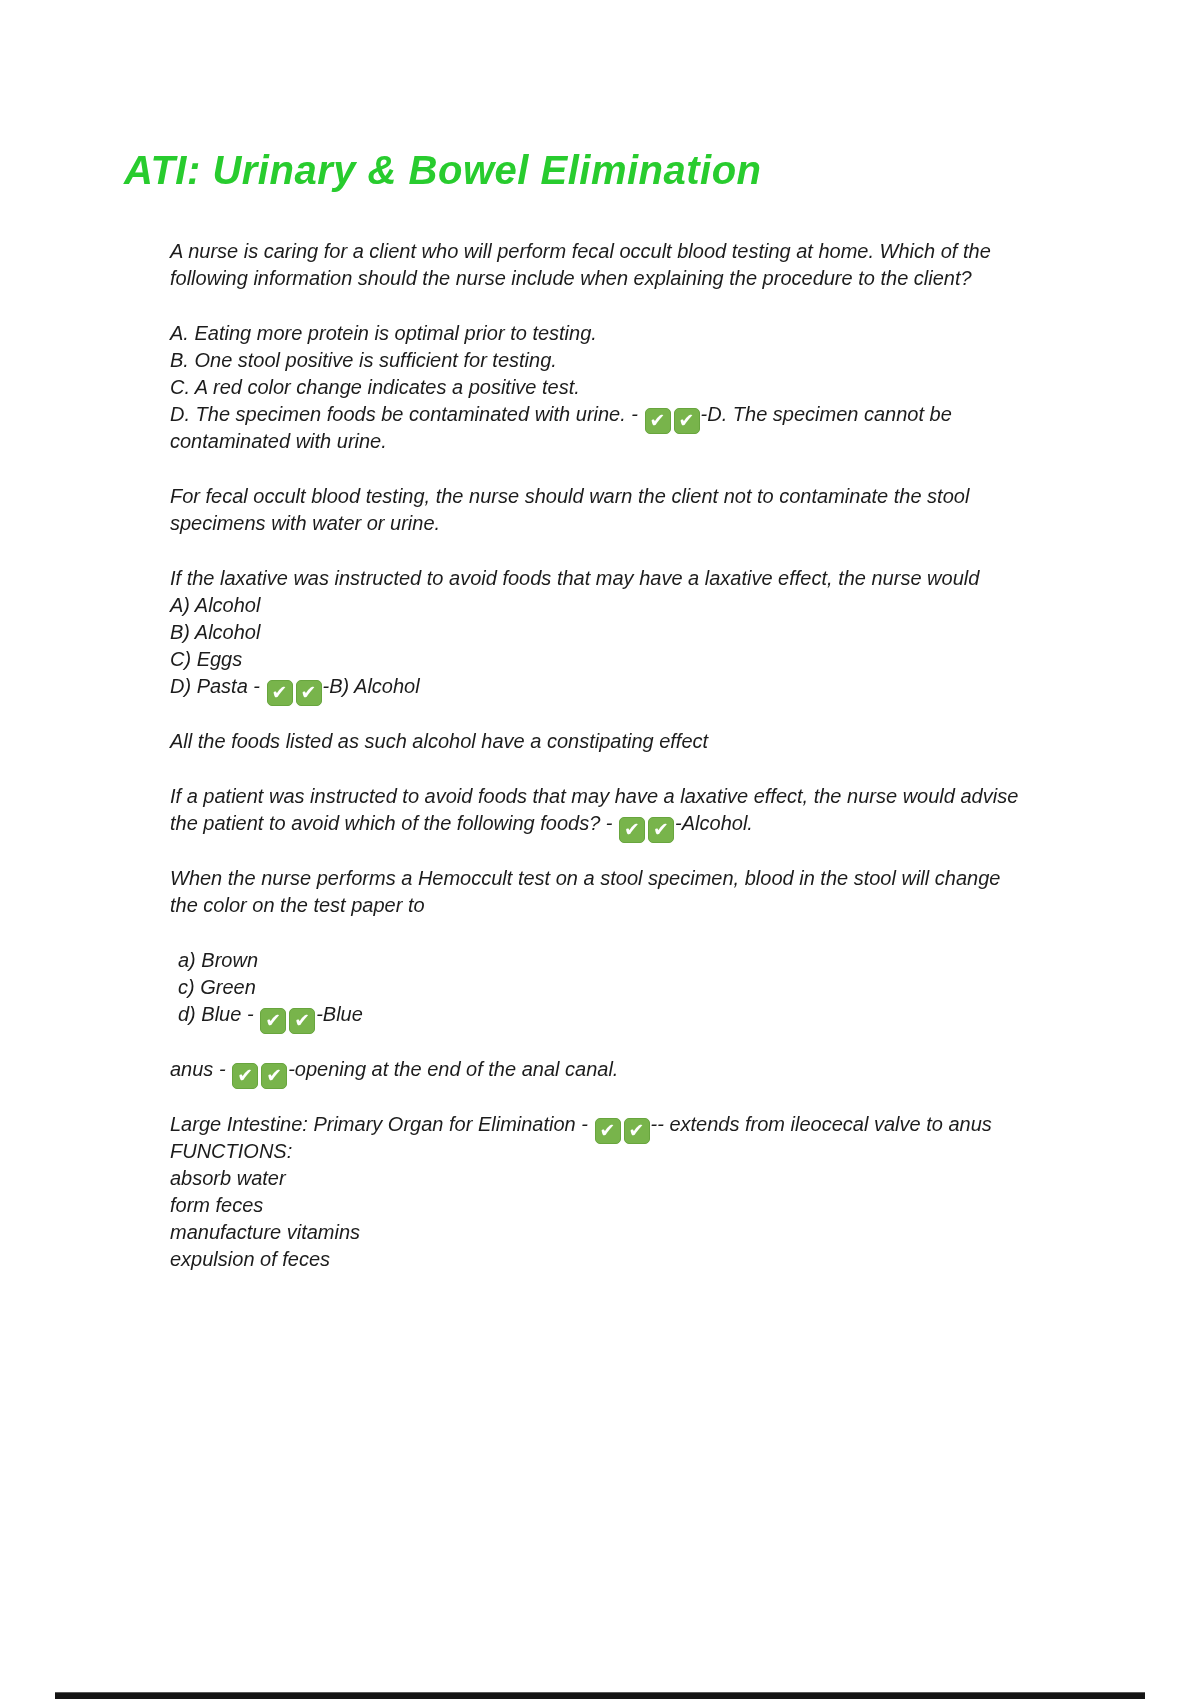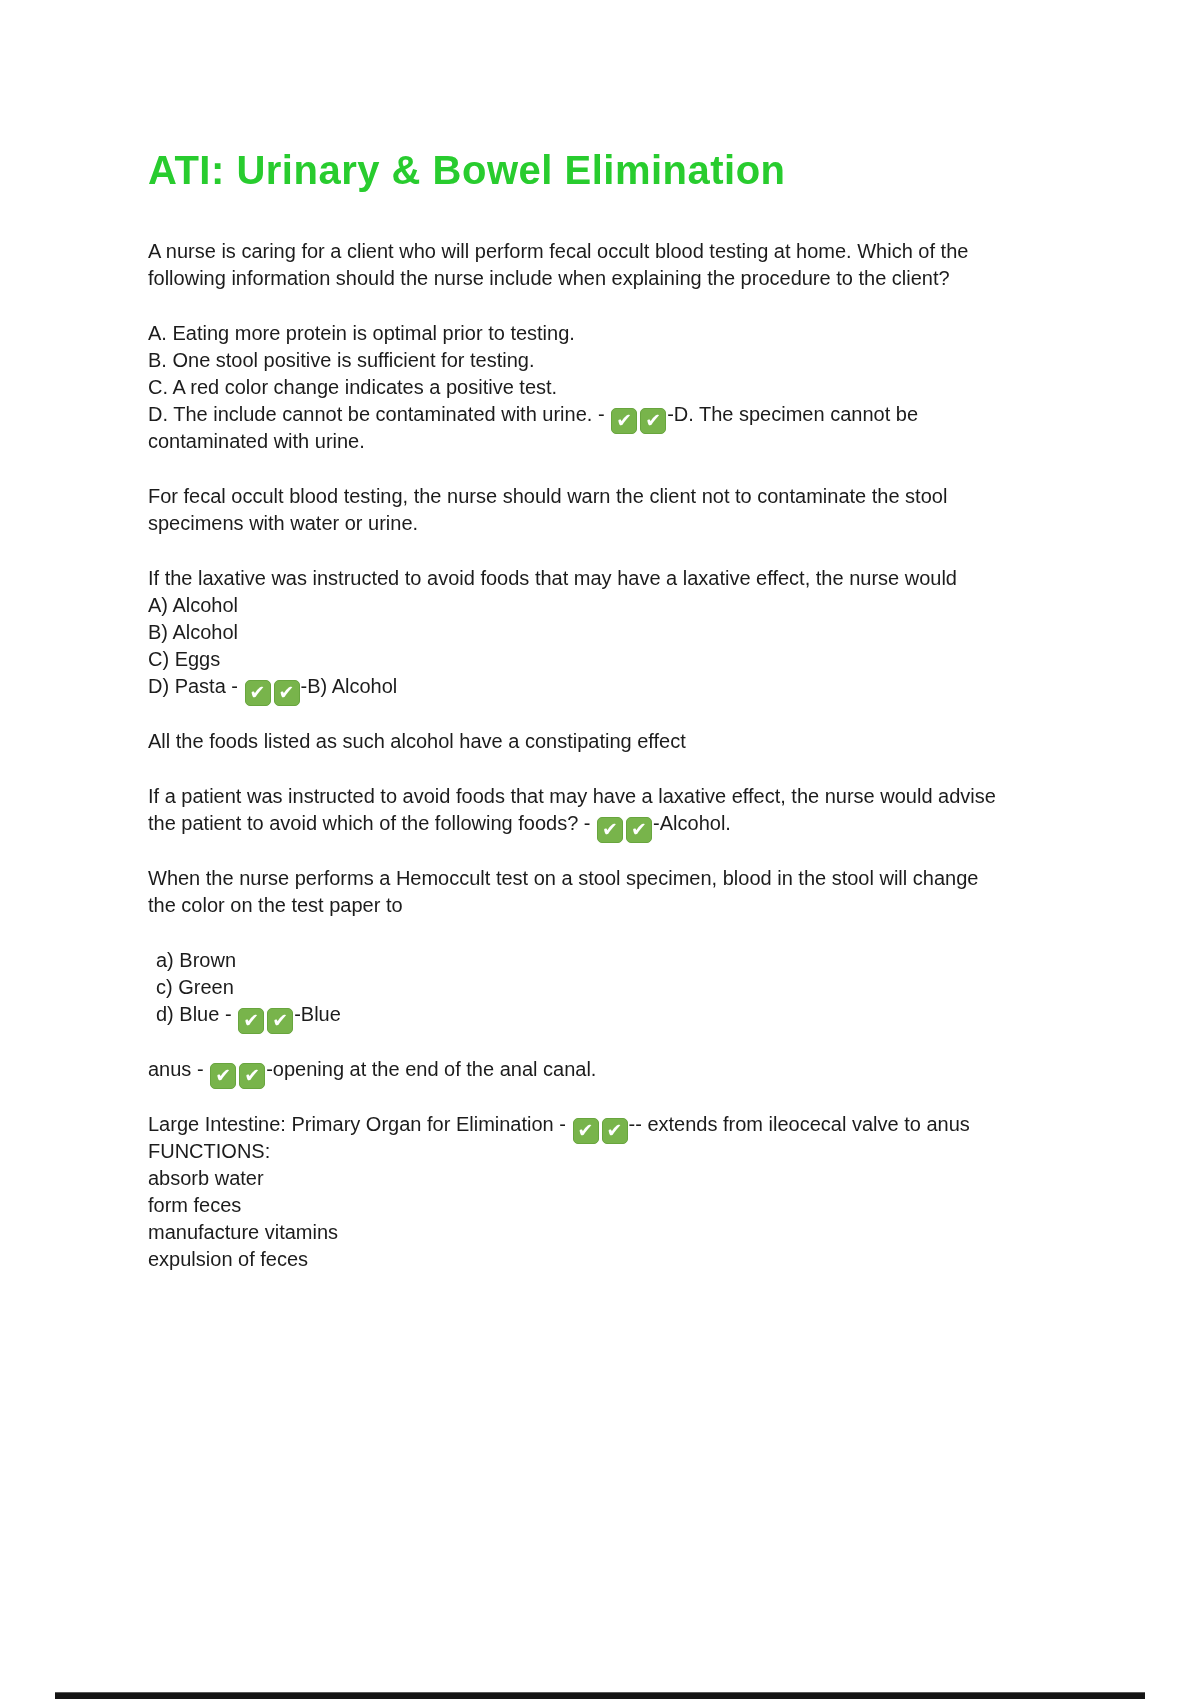--- a/index.html
+++ b/index.html
@@ -15,43 +15,45 @@
     font-family: "Liberation Sans", "DejaVu Sans", sans-serif;
     -webkit-font-smoothing: antialiased;
   }
   .page {
     position: absolute;
     inset: 0;
     background: var(--page-bg, #ffffff);
   }
   .content {
     position: absolute;
-    left: 148px;
+    left: 124px;
     top: 148px;
     width: 1010px;
+    font-style: italic;
   }
   h1.doc-title {
     margin: 0 0 46px 0;
     font-size: 40px;
     line-height: 44px;
     font-weight: bold;
     color: var(--title-color, #28cc2e);
     letter-spacing: 0.5px;
     white-space: pre;
   }
   .block {
     margin: 0 0 28px 0;
   }
   .block:last-child { margin-bottom: 0; }
   .line {
     height: 27px;
     line-height: 27px;
     font-size: 20px;
     color: var(--body-color, #1c1c1c);
     white-space: pre;
+    margin-left: 46px;
   }
   .block.indent .line { padding-left: 8px; }
   .check-pair {
     display: inline-flex;
     gap: 3px;
     vertical-align: -6px;
     margin: 0 1px;
   }
   .check-icon {
     display: inline-flex;
@@ -87,21 +89,21 @@
     <h1 class="doc-title">ATI: Urinary &amp; Bowel Elimination</h1>
     <div id="blocks-root">
         <div class="block">
           <div class="line"><span>A nurse is caring for a client who will perform fecal occult blood testing at home. Which of the</span></div>
           <div class="line"><span>following information should the nurse include when explaining the procedure to the client?</span></div>
         </div>
         <div class="block">
           <div class="line"><span>A. Eating more protein is optimal prior to testing.</span></div>
           <div class="line"><span>B. One stool positive is sufficient for testing.</span></div>
           <div class="line"><span>C. A red color change indicates a positive test.</span></div>
-          <div class="line"><span>D. The include cannot be contaminated with urine. - </span><span class="check-pair"><span class="check-icon">✔</span><span class="check-icon">✔</span></span><span>-D. The specimen cannot be</span></div>
+          <div class="line"><span>D. The specimen foods be contaminated with urine. - </span><span class="check-pair"><span class="check-icon">✔</span><span class="check-icon">✔</span></span><span>-D. The specimen cannot be</span></div>
           <div class="line"><span>contaminated with urine.</span></div>
         </div>
         <div class="block">
           <div class="line"><span>For fecal occult blood testing, the nurse should warn the client not to contaminate the stool</span></div>
           <div class="line"><span>specimens with water or urine.</span></div>
         </div>
         <div class="block">
           <div class="line"><span>If the laxative was instructed to avoid foods that may have a laxative effect, the nurse would</span></div>
           <div class="line"><span>A) Alcohol</span></div>
           <div class="line"><span>B) Alcohol</span></div>

